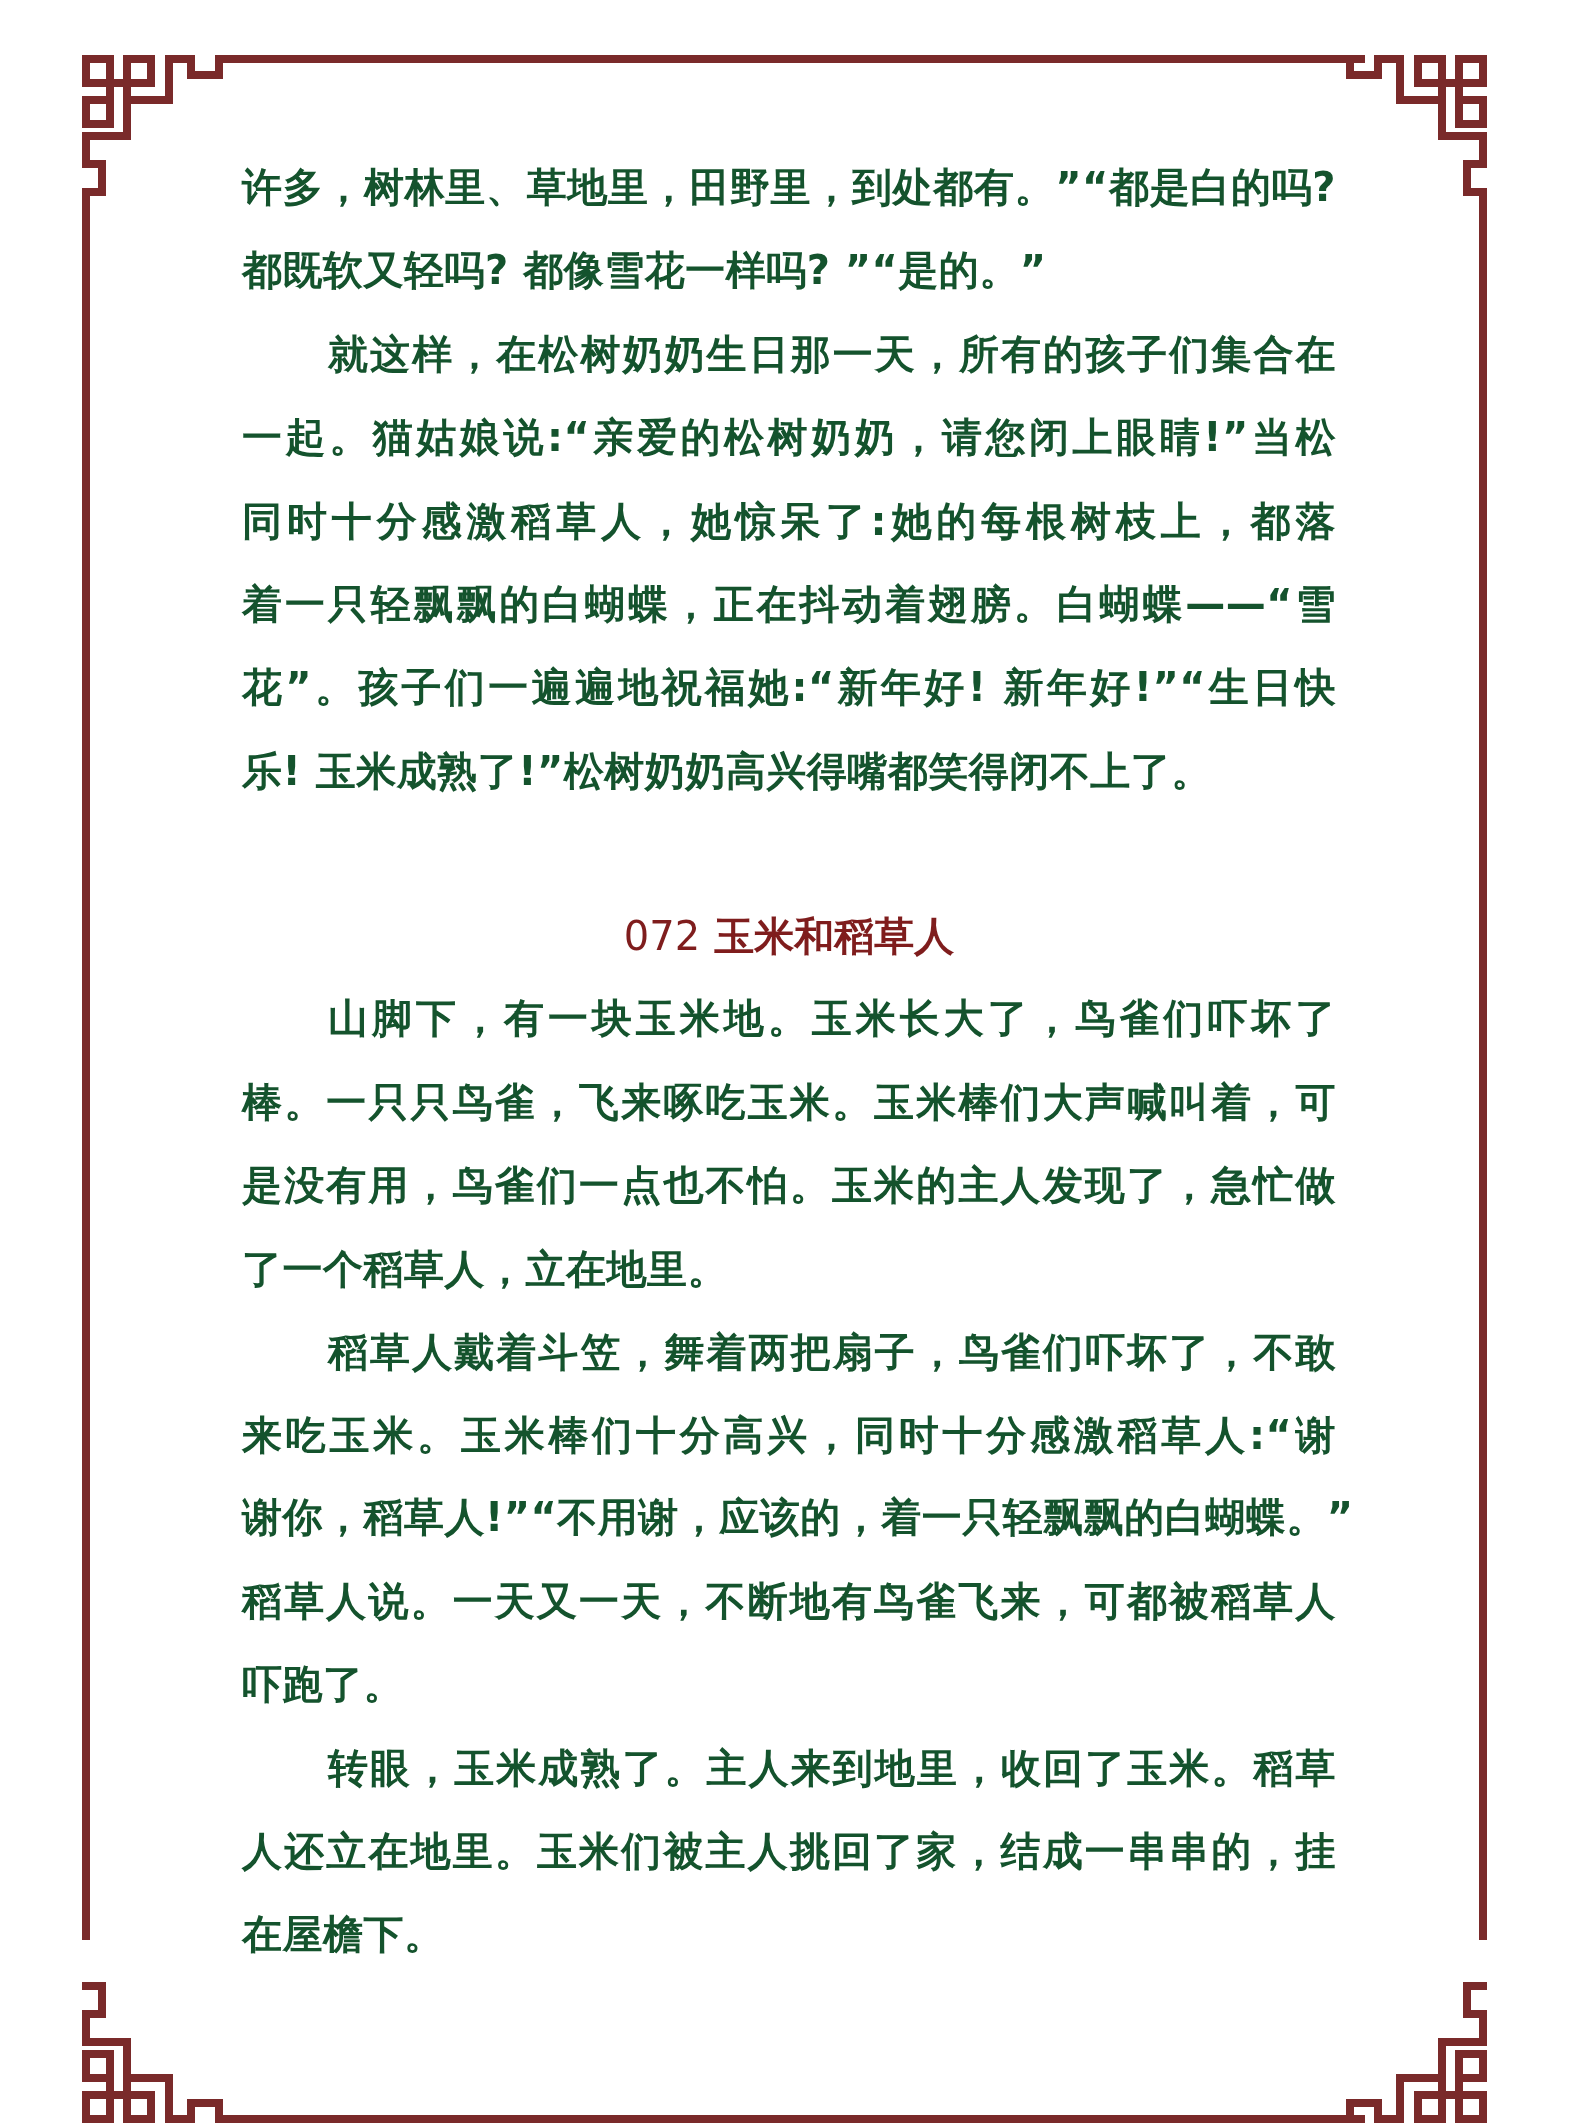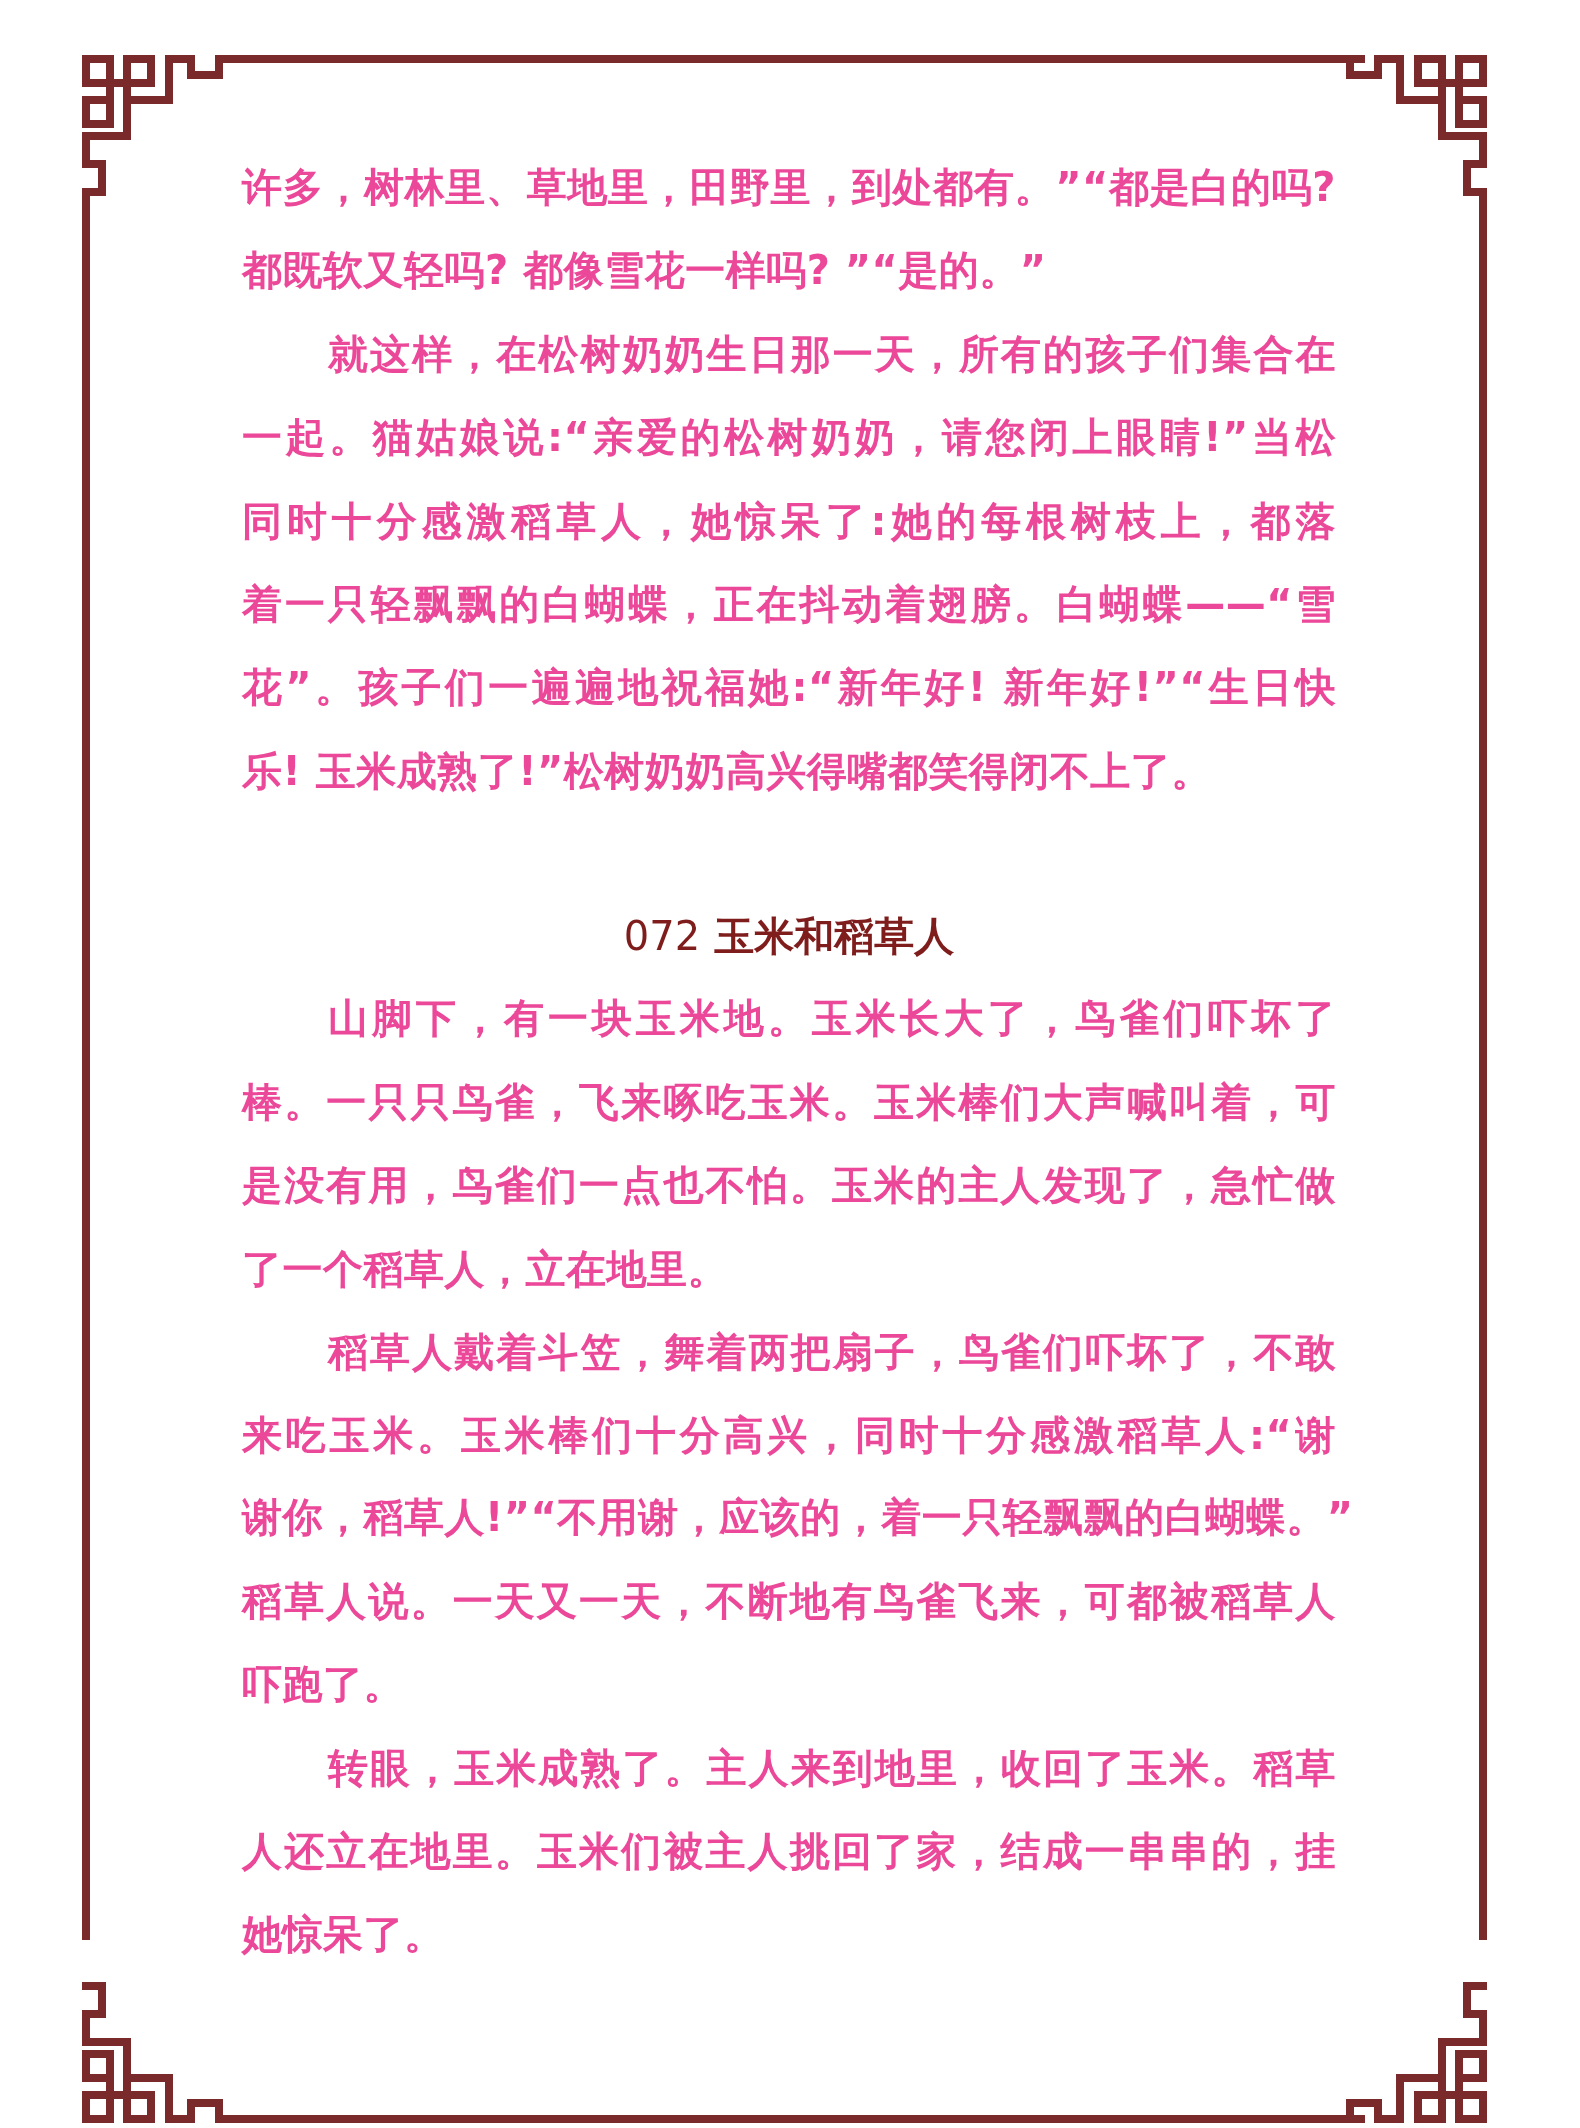--- a/index.html
+++ b/index.html
@@ -3,21 +3,21 @@
 <meta charset="utf-8">
 <style>
   html, body { margin: 0; padding: 0; background: #ffffff; }
   body { width: 1580px; height: 2128px; position: relative; overflow: hidden;
          font-family: "DejaVu Sans", "Liberation Sans", sans-serif; }
   .frame { position: absolute; left: 0; top: 0; width: 1580px; height: 2128px; pointer-events: none; }
   .content { position: absolute; left: 242px; top: 0; width: 1094px; }
   .line {
     position: absolute; left: 0; width: 1094px;
     font-size: 40px; line-height: 48px; height: 48px;
-    font-weight: bold; color: #ec4899; white-space: nowrap;
+    font-weight: bold; color: #14532d; white-space: nowrap;
     letter-spacing: 0.5px;
   }
   .line.full { text-align: justify; text-align-last: justify; }
   .line.indent { padding-left: 86px; box-sizing: border-box; }
   .title {
     position: absolute; left: 0; width: 1094px; text-align: center;
     font-size: 40px; line-height: 48px; color: #7f1d1d; font-weight: bold;
   }
   .title .num { font-weight: normal; }
 </style>
@@ -88,16 +88,16 @@
     <div class="line full" style="top:1078px">棒。一只只鸟雀，飞来啄吃玉米。玉米棒们大声喊叫着，可</div>
     <div class="line full" style="top:1161px">是没有用，鸟雀们一点也不怕。玉米的主人发现了，急忙做</div>
     <div class="line" style="top:1245px">了一个稻草人，立在地里。</div>
     <div class="line full indent" style="top:1328px">稻草人戴着斗笠，舞着两把扇子，鸟雀们吓坏了，不敢</div>
     <div class="line full" style="top:1411px">来吃玉米。玉米棒们十分高兴，同时十分感激稻草人:“谢</div>
     <div class="line full" style="top:1493px">谢你，稻草人!”“不用谢，应该的，着一只轻飘飘的白蝴蝶。”</div>
     <div class="line full" style="top:1577px">稻草人说。一天又一天，不断地有鸟雀飞来，可都被稻草人</div>
     <div class="line" style="top:1660px">吓跑了。</div>
     <div class="line full indent" style="top:1744px">转眼，玉米成熟了。主人来到地里，收回了玉米。稻草</div>
     <div class="line full" style="top:1827px">人还立在地里。玉米们被主人挑回了家，结成一串串的，挂</div>
-    <div class="line" style="top:1910px">她惊呆了。</div>
+    <div class="line" style="top:1910px">在屋檐下。</div>
   </section>
 
 </main>
 
 </body></html>

